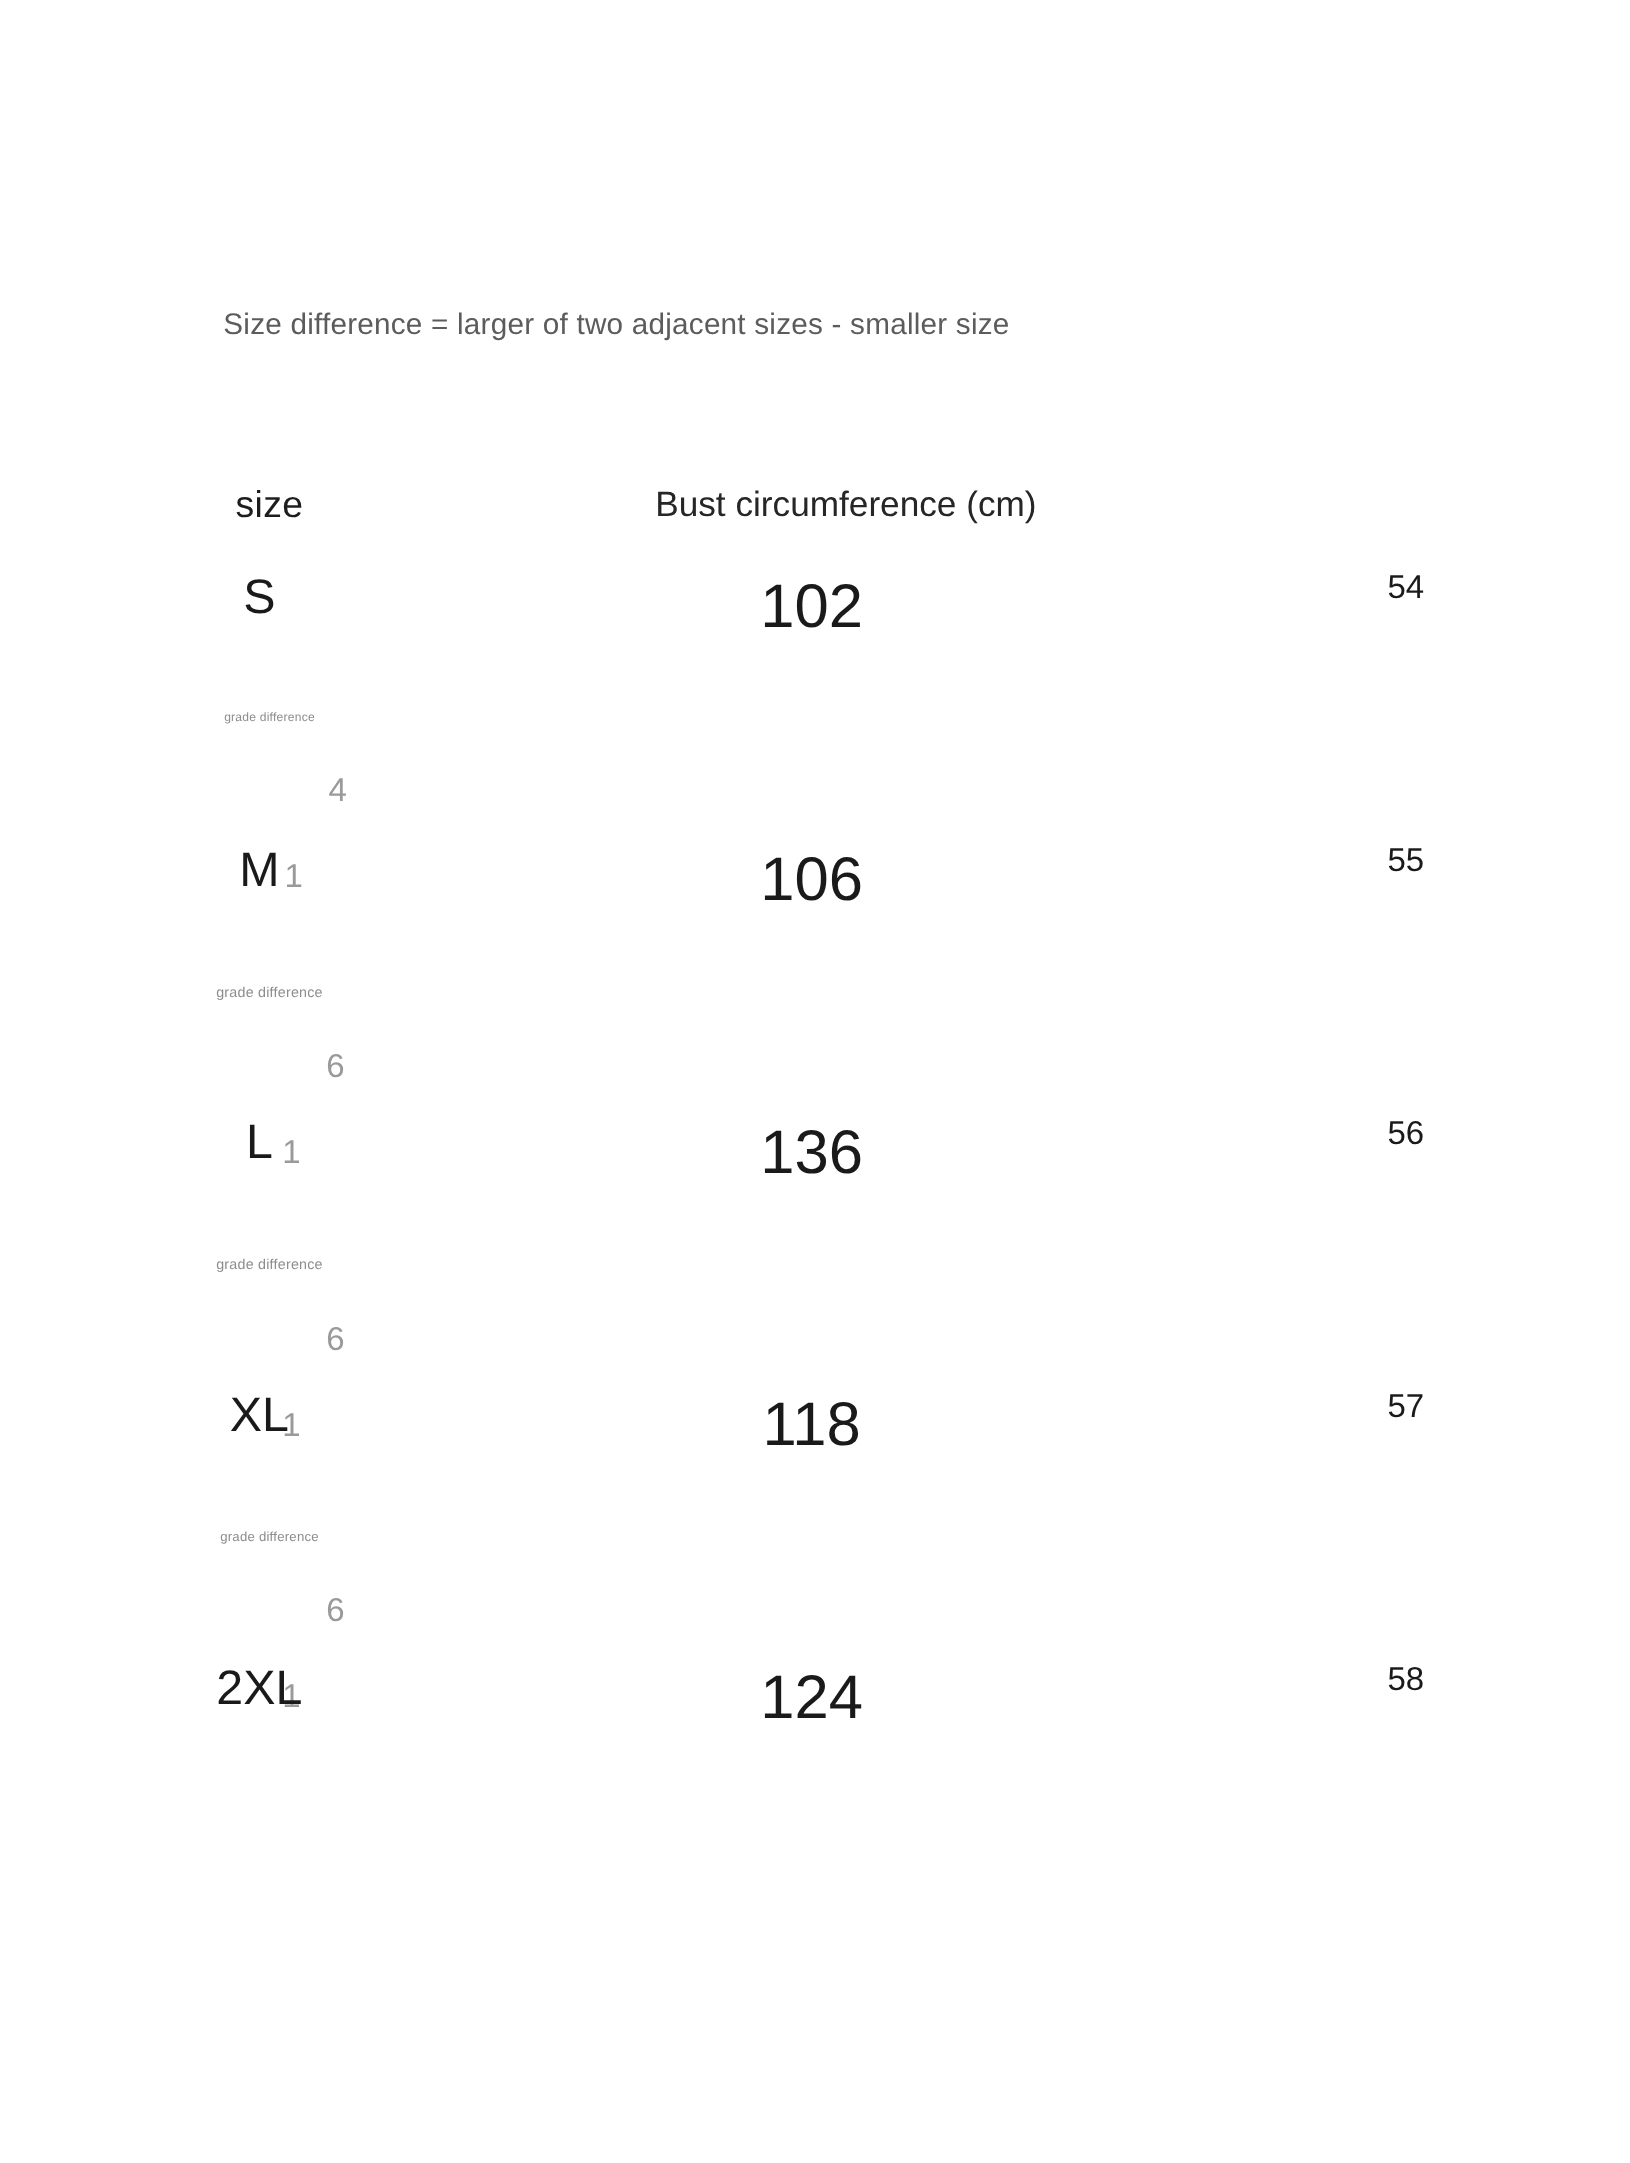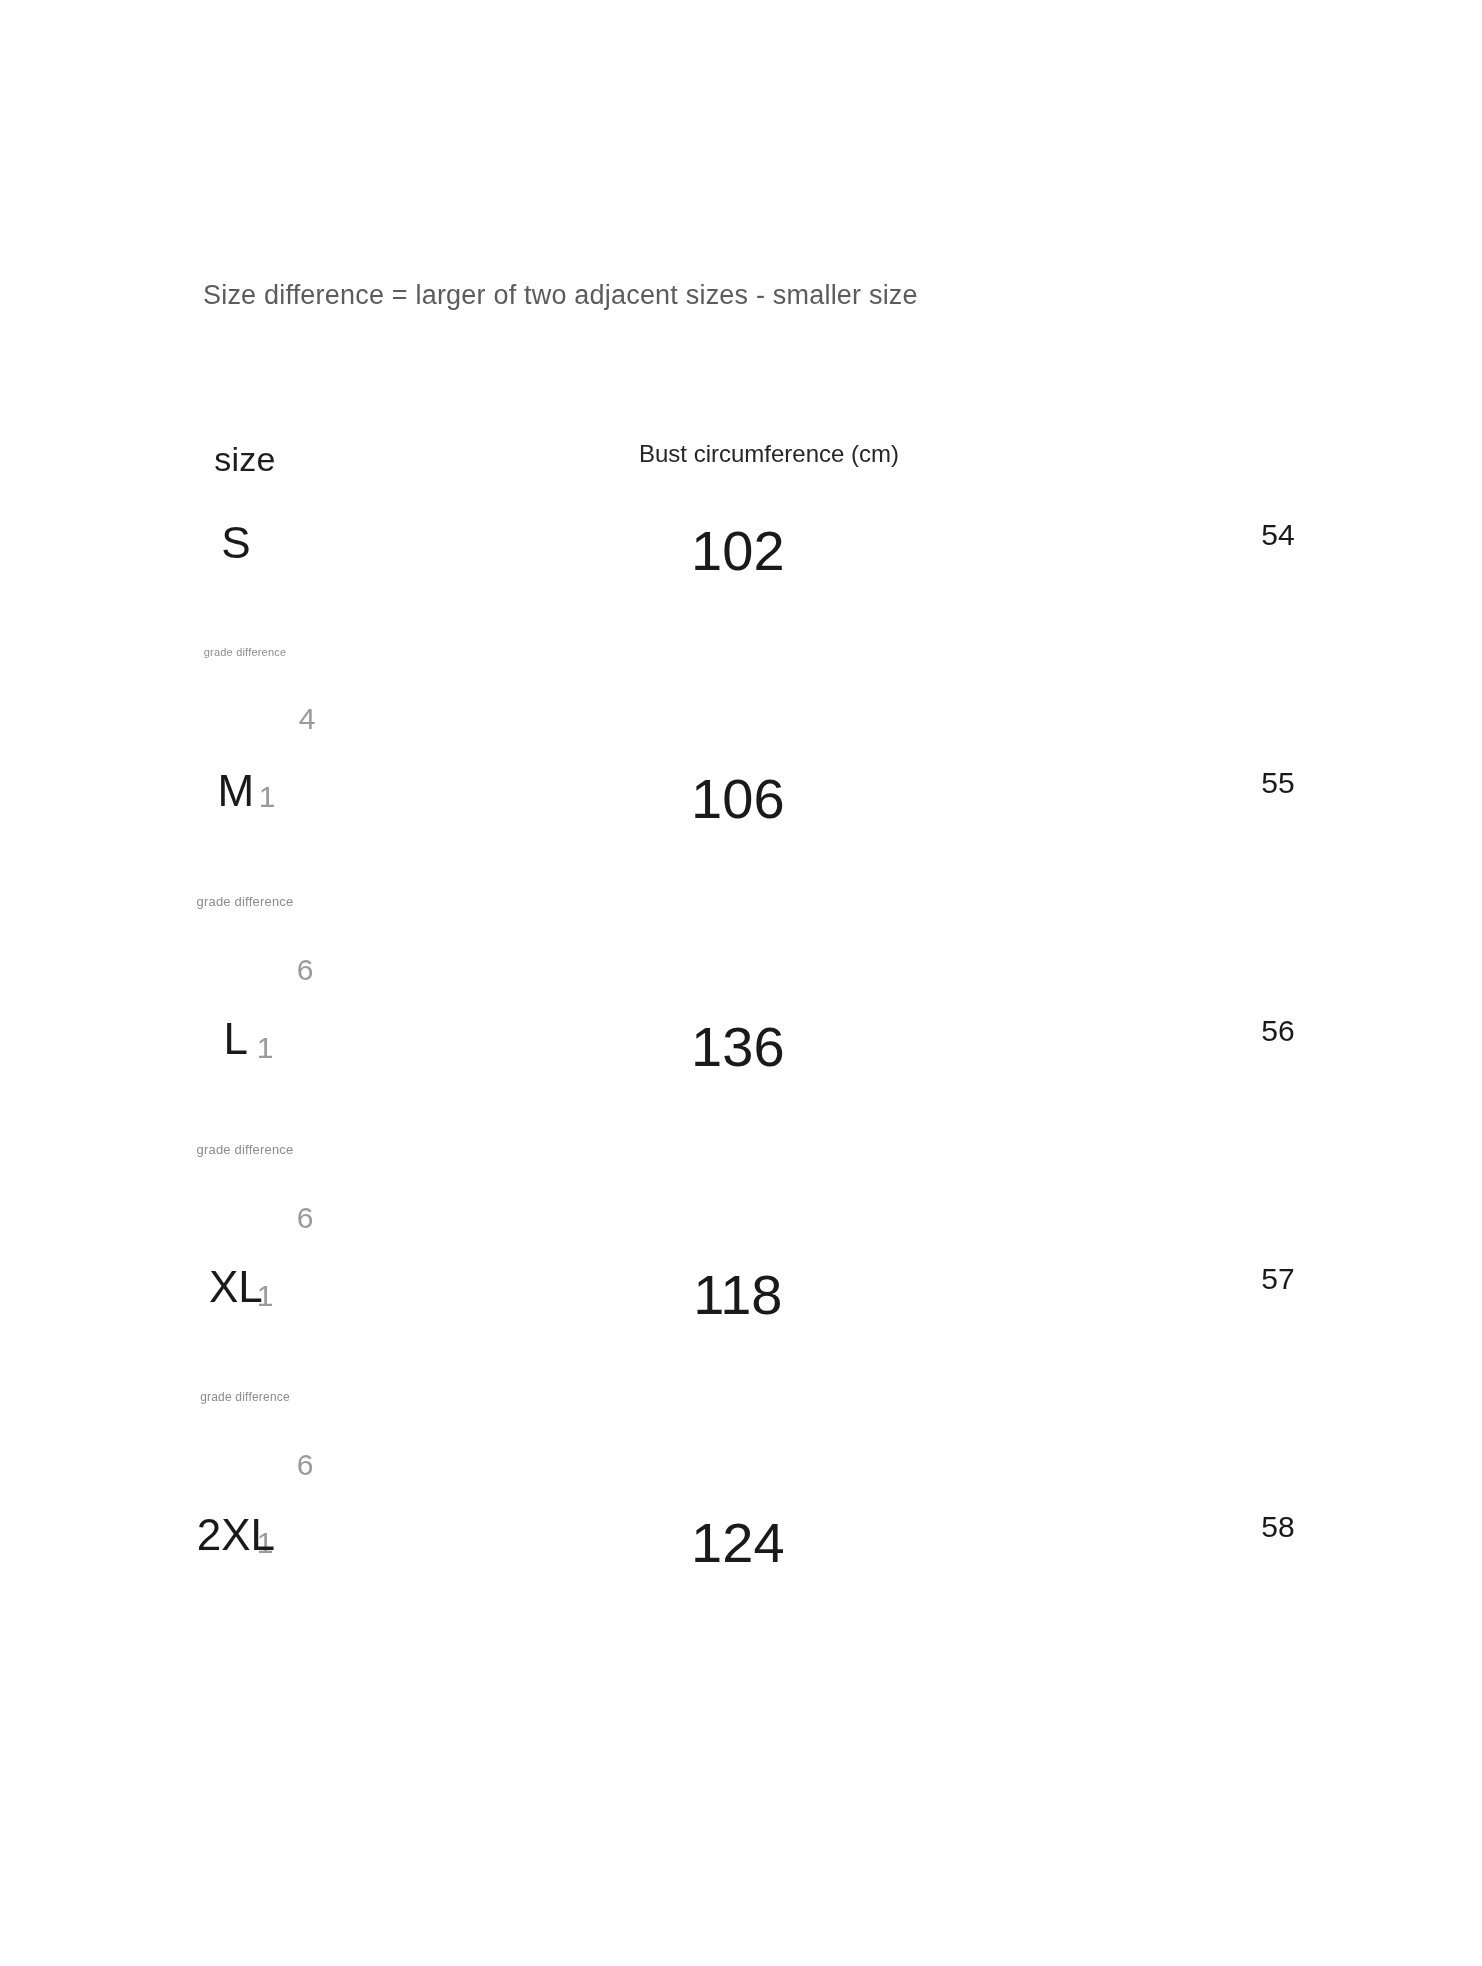--- a/index.html
+++ b/index.html
@@ -68,21 +68,21 @@
   
   .header-row {
     height: 78px;
   }
   .header-row .col-size {
     font-size: 34px;
     color: #1d1d1d;
     letter-spacing: 0.3px;
   }
   .header-row .col-bust {
-    font-size: 24px;
+    font-size: 32px;
     color: #262626;
   }
   .header-row .col-length {
     font-size: 24px;
     color: #3a3a3a;
   }
 
   
   .size-row {
     height: 128px;

